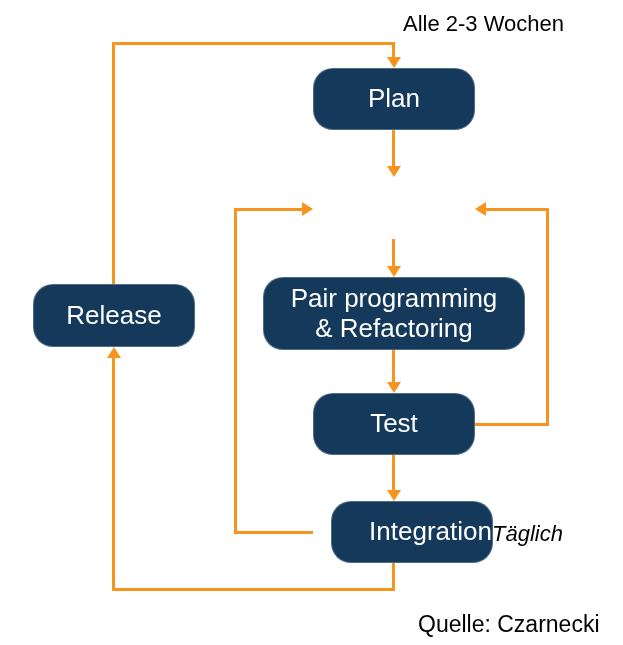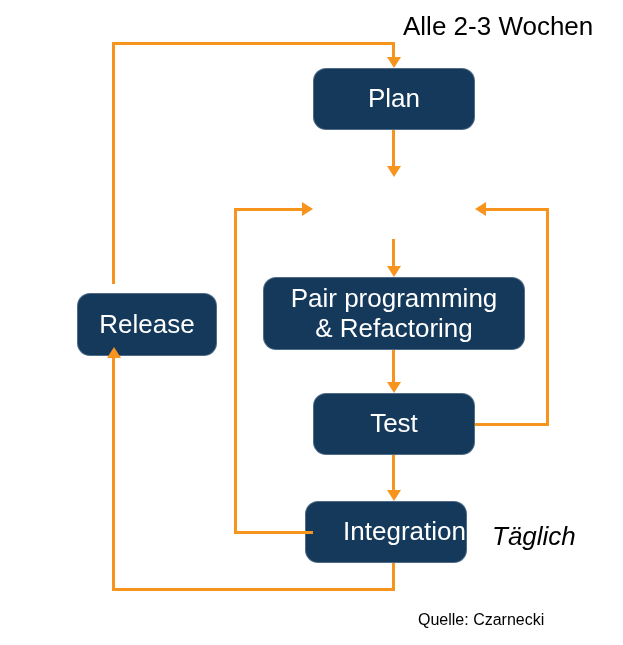--- a/index.html
+++ b/index.html
@@ -15,43 +15,43 @@
     width:623px;height:645px;
     background:var(--background);
     font-family:"Liberation Sans", sans-serif;
     overflow:hidden;
     margin:0 auto;
   }
   .node{
     position:absolute;
     background:var(--node-fill);
     border:1px solid rgba(130,150,170,.55);
-    border-radius:13px;
+    border-radius:20px;
     color:var(--node-text);
     display:flex;flex-direction:column;align-items:center;justify-content:center;
     font-size:26px;line-height:1.15;
     text-align:center;
     box-sizing:border-box;
   }
   .node-plan{left:313px;top:68px;width:162px;height:62px;}
   .node-write-tests{left:313px;top:177px;width:162px;height:62px;}
   .node-pair{left:263px;top:277px;width:262px;height:73px;}
   .node-test{left:313px;top:393px;width:162px;height:62px;}
-  .node-integration{left:305px;top:501px;width:162px;height:62px;padding-left:37px;}
-  .node-release{left:33px;top:293px;width:140px;height:63px;margin-left:44px;}
+  .node-integration{left:331px;top:501px;width:162px;height:62px;padding-left:37px;}
+  .node-release{left:33px;top:284px;width:162px;height:63px;}
 
   .annotation{
     position:absolute;
     color:var(--annotation-text);
-    font-size:26px;
+    font-size:22px;
     white-space:nowrap;
   }
   .annotation-top{left:403px;top:11px;}
   .annotation-daily{left:492px;top:521px;font-style:italic;}
-  .annotation-source{left:418px;top:611px;font-size:16px;}
+  .annotation-source{left:418px;top:611px;font-size:23px;}
 
   .seg{position:absolute;background:var(--arrow);}
   .seg-h{height:3px;}
   .seg-v{width:3px;}
   .head{position:absolute;width:0;height:0;}
   .head-down{border-left:7px solid transparent;border-right:7px solid transparent;border-top:11px solid var(--arrow);}
   .head-up{border-left:7px solid transparent;border-right:7px solid transparent;border-bottom:11px solid var(--arrow);}
   .head-right{border-top:7px solid transparent;border-bottom:7px solid transparent;border-left:11px solid var(--arrow);}
   .head-left{border-top:7px solid transparent;border-bottom:7px solid transparent;border-right:11px solid var(--arrow);}
 </style>

